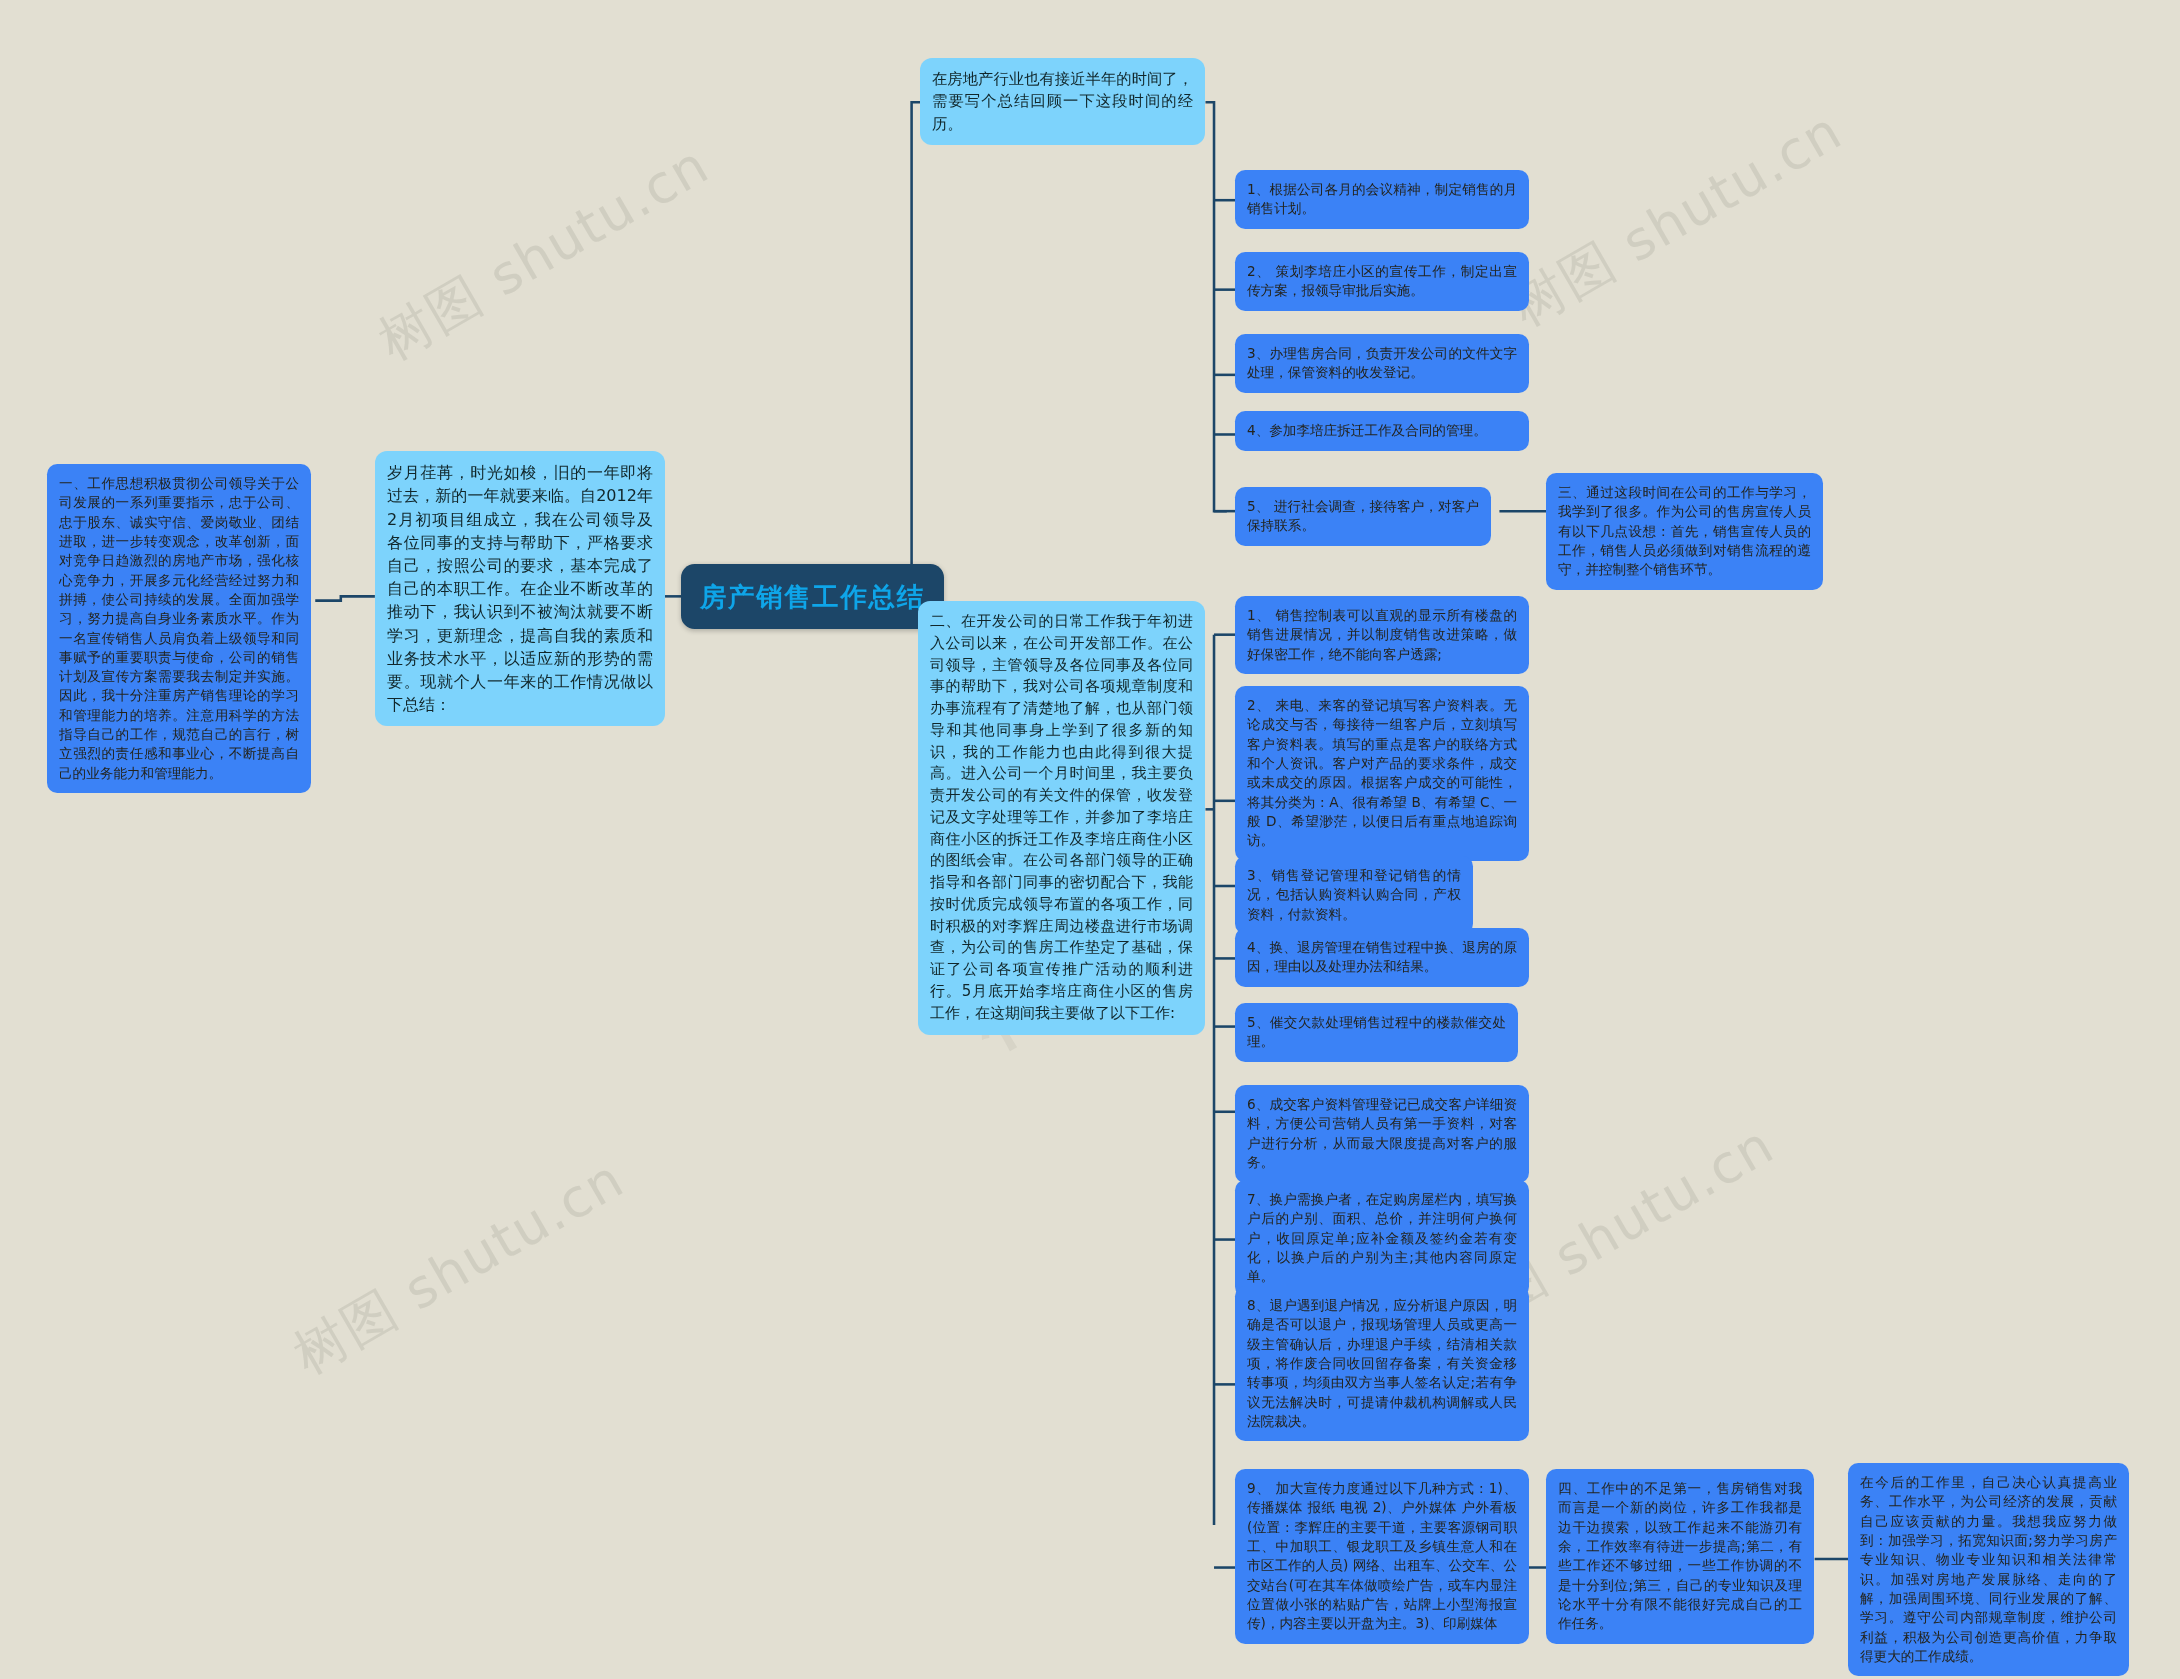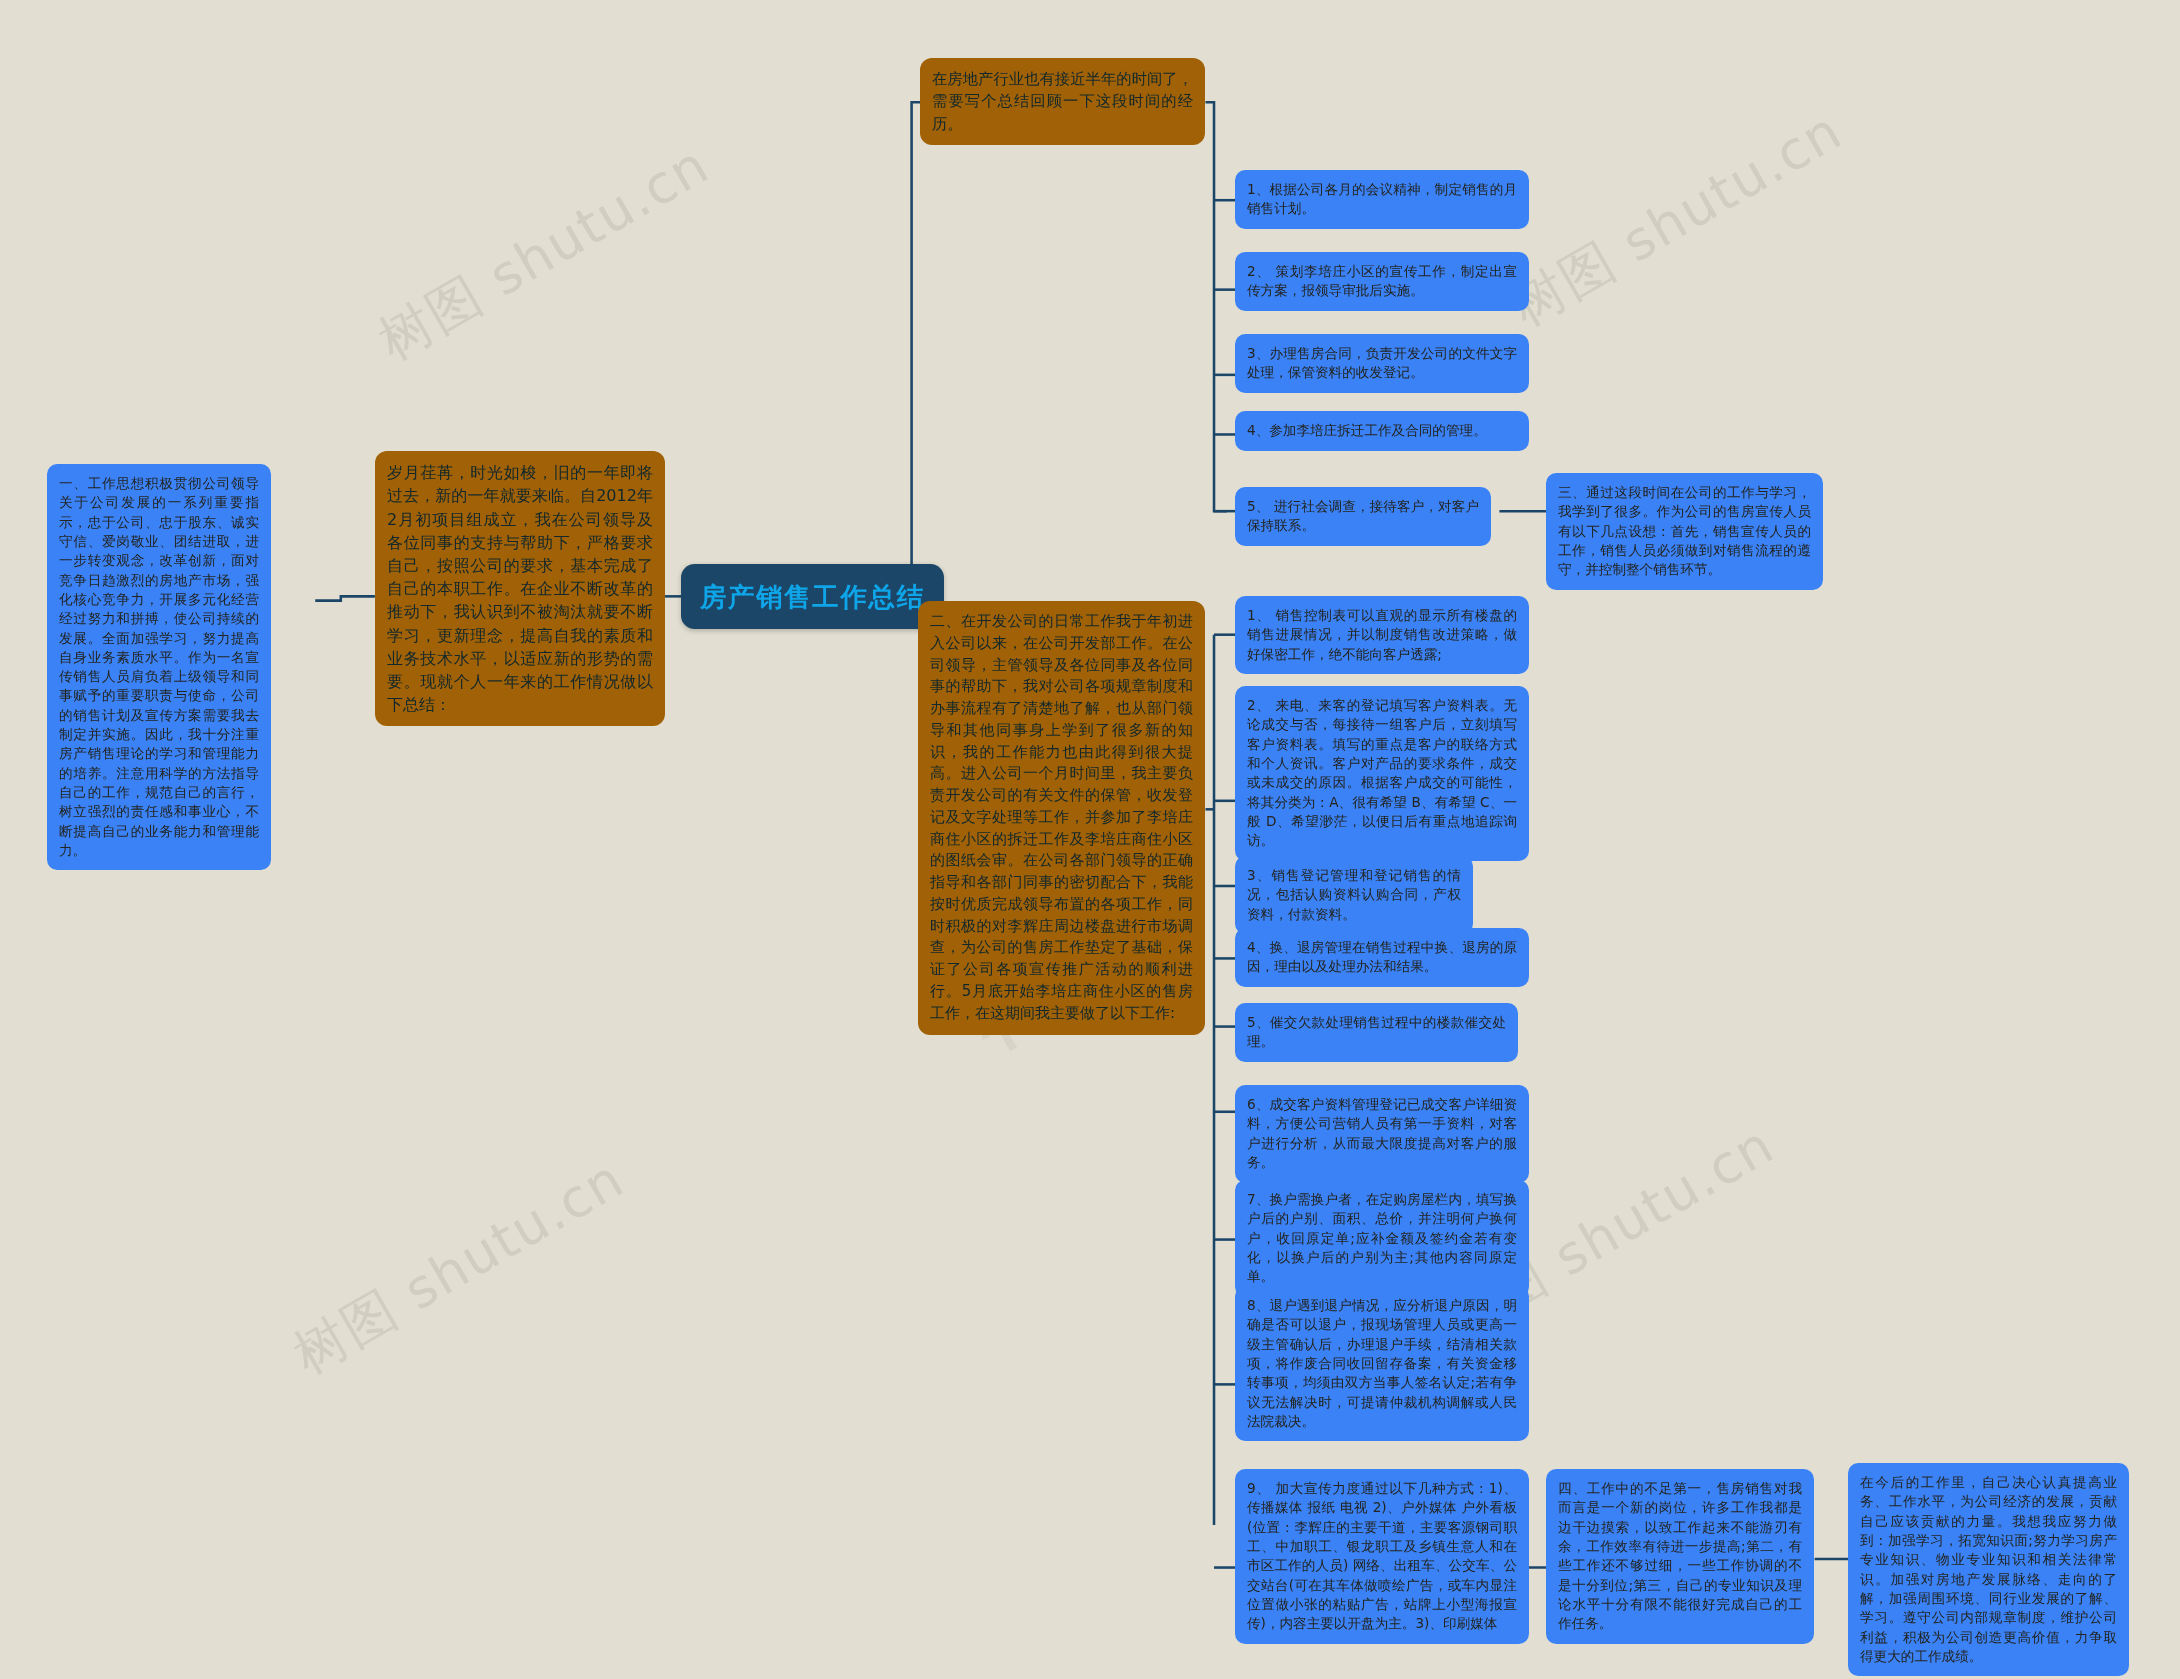--- a/index.html
+++ b/index.html
@@ -48,21 +48,21 @@
     text-align: justify;
     text-justify: inter-ideograph;
     word-break: break-all;
   }
   .node.beige {
     background: #3b82f6;
     color: #23241f;
     font-size: 13.6px;
   }
   .node.teal {
-    background: #a16207;
+    background: #7dd3fc;
     color: #11272b;
     font-size: 16px;
     border-radius: 12px;
     line-height: 1.45;
   }
   .node.root {
     background: #1c4668;
     color: #0ea5e9;
     font-size: 26.4px;
     font-weight: 600;
@@ -116,21 +116,21 @@
     <path d="M1425 1840 L1450 1840"></path>
 
     <path d="M1760 600 L1815 600"></path>
 
     <path d="M1775 1840 L1815 1840"></path>
 
     <path d="M2130 1830 L2170 1830"></path>
   </g>
 </svg>
 
-<div class="node beige" style="left:47px; top:464px; width:224px;">
+<div class="node beige" style="left:47px; top:464px; width:264px;">
   <span>一、工作思想积极贯彻公司领导关于公司发展的一系列重要指示，忠于公司、忠于股东、诚实守信、爱岗敬业、团结进取，进一步转变观念，改革创新，面对竞争日趋激烈的房地产市场，强化核心竞争力，开展多元化经营经过努力和拼搏，使公司持续的发展。全面加强学习，努力提高自身业务素质水平。作为一名宣传销售人员肩负着上级领导和同事赋予的重要职责与使命，公司的销售计划及宣传方案需要我去制定并实施。因此，我十分注重房产销售理论的学习和管理能力的培养。注意用科学的方法指导自己的工作，规范自己的言行，树立强烈的责任感和事业心，不断提高自己的业务能力和管理能力。</span>
 </div>
 
 <div class="node teal" style="left:375px; top:451px; width:290px;">
   <span>岁月荏苒，时光如梭，旧的一年即将过去，新的一年就要来临。自2012年2月初项目组成立，我在公司领导及各位同事的支持与帮助下，严格要求自己，按照公司的要求，基本完成了自己的本职工作。在企业不断改革的推动下，我认识到不被淘汰就要不断学习，更新理念，提高自我的素质和业务技术水平，以适应新的形势的需要。现就个人一年来的工作情况做以下总结：</span>
 </div>
 
 <div class="node root" style="left:681px; top:564px;">
   <span>房产销售工作总结</span>
 </div>

